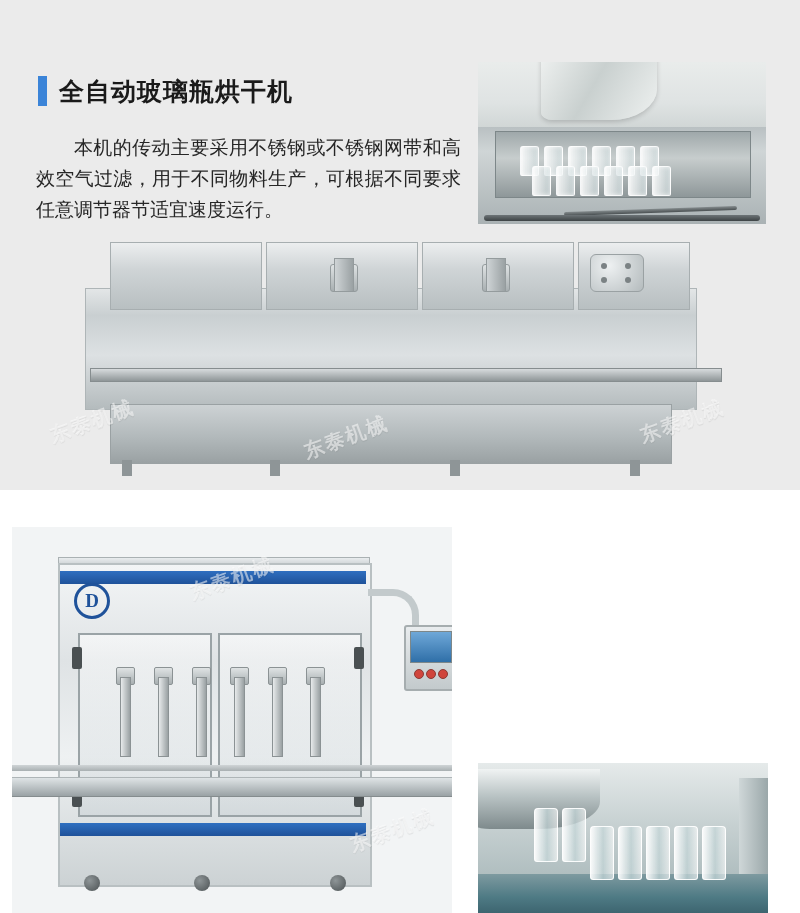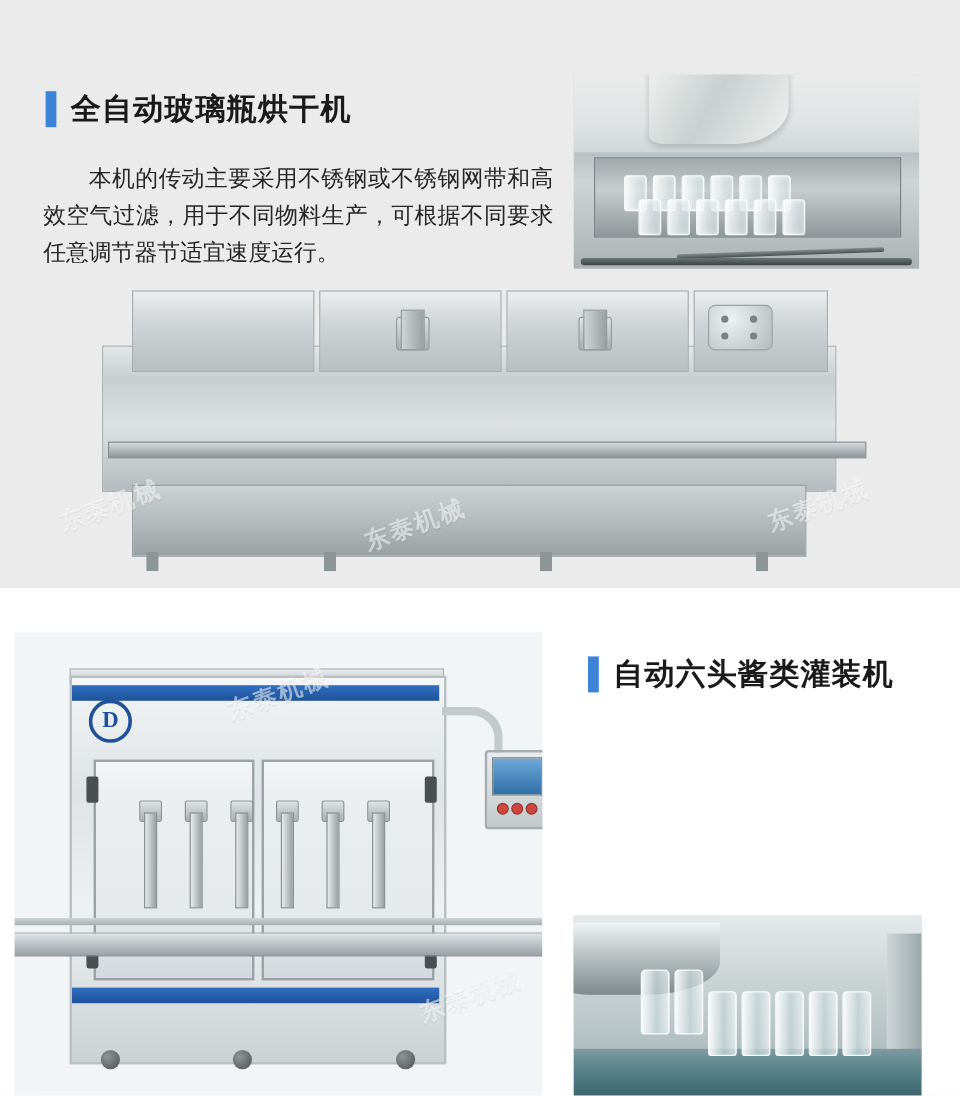--- a/index.html
+++ b/index.html
@@ -60,21 +60,21 @@
   .body-text {
     position: absolute;
     font-size: 19px;
     color: #262626;
     line-height: 31px;
     text-align: justify;
     text-indent: 2em;
   }
 
   #sec1-title { left: 38px; top: 76px; }
-  #sec1-desc  { left: 36px; top: 134px; width: 425px; }
+  #sec1-desc  { left: 36px; top: 134px; width: 425px; font-family: Liberation Mono, monospace; }
 
   
   .photo1 {
     position: absolute;
     left: 478px;
     top: 62px;
     width: 288px;
     height: 162px;
     background: #d9dde0;
     overflow: hidden;
@@ -412,24 +412,20 @@
         <div class="watermark" style="left:608px; top:172px;">东泰机械</div>
       </div>
 
     </div>
   </div>
 
   <div class="divider"></div>
 
   <div class="section2">
 
-    <div class="title-row" id="sec2-title">
-      <div class="title-bar"></div>
-      <div class="title-text">自动六头酱类灌装机</div>
-    </div>
 
 
     <div class="photo3">
       <div class="f-top"></div>
       <div class="f-frame"></div>
       <div class="f-bluebar" style="top:44px;"></div>
       <div class="f-bluebar" style="top:296px;"></div>
 
       <div class="f-logo">
         <div class="f-logo-d">D</div>

